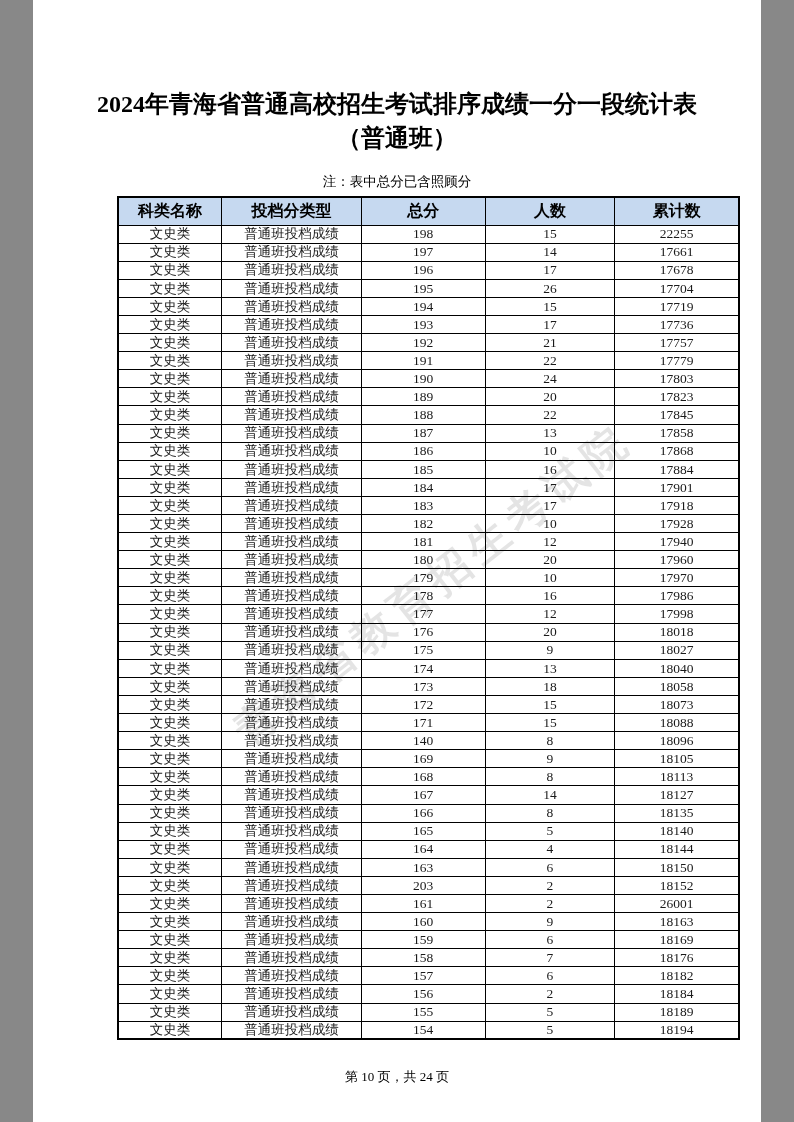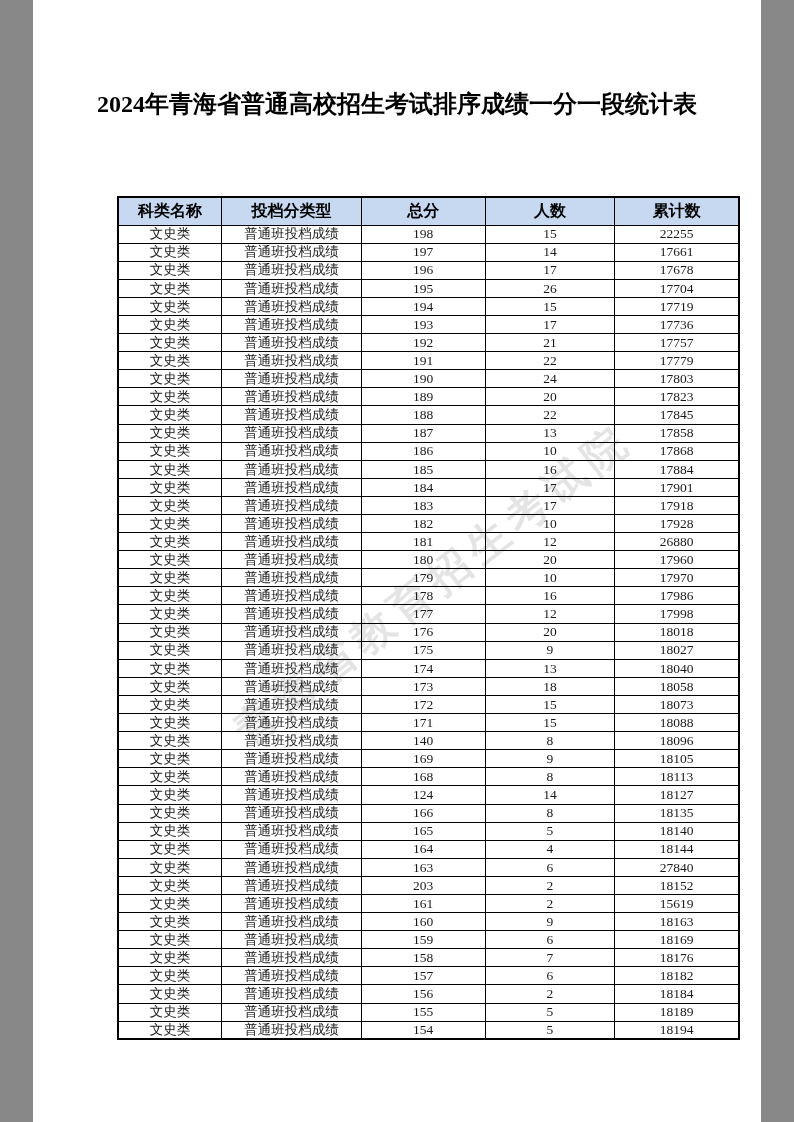--- a/index.html
+++ b/index.html
@@ -92,22 +92,24 @@
     color: #000;
   }
 </style>
 </head>
 <body>
 
 <div class="page">
 
   <div class="doc-title">
     <div>2024年青海省普通高校招生考试排序成绩一分一段统计表</div>
+    <div>（普通班）</div>
   </div>
 
+  <div class="doc-note">注：表中总分已含照顾分</div>
 
   <div class="watermark">青海省教育招生考试院</div>
 
   <table class="score-table">
     <colgroup>
       <col class="col-category">
       <col class="col-type">
       <col class="col-score">
       <col class="col-count">
       <col class="col-cum">
@@ -239,21 +241,21 @@
           <td>普通班投档成绩</td>
           <td>182</td>
           <td>10</td>
           <td>17928</td>
         </tr>
         <tr>
           <td>文史类</td>
           <td>普通班投档成绩</td>
           <td>181</td>
           <td>12</td>
-          <td>26880</td>
+          <td>17940</td>
         </tr>
         <tr>
           <td>文史类</td>
           <td>普通班投档成绩</td>
           <td>180</td>
           <td>20</td>
           <td>17960</td>
         </tr>
         <tr>
           <td>文史类</td>
@@ -335,21 +337,21 @@
         <tr>
           <td>文史类</td>
           <td>普通班投档成绩</td>
           <td>168</td>
           <td>8</td>
           <td>18113</td>
         </tr>
         <tr>
           <td>文史类</td>
           <td>普通班投档成绩</td>
-          <td>124</td>
+          <td>167</td>
           <td>14</td>
           <td>18127</td>
         </tr>
         <tr>
           <td>文史类</td>
           <td>普通班投档成绩</td>
           <td>166</td>
           <td>8</td>
           <td>18135</td>
         </tr>
@@ -365,35 +367,35 @@
           <td>普通班投档成绩</td>
           <td>164</td>
           <td>4</td>
           <td>18144</td>
         </tr>
         <tr>
           <td>文史类</td>
           <td>普通班投档成绩</td>
           <td>163</td>
           <td>6</td>
-          <td>27840</td>
+          <td>18150</td>
         </tr>
         <tr>
           <td>文史类</td>
           <td>普通班投档成绩</td>
           <td>203</td>
           <td>2</td>
           <td>18152</td>
         </tr>
         <tr>
           <td>文史类</td>
           <td>普通班投档成绩</td>
           <td>161</td>
           <td>2</td>
-          <td>15619</td>
+          <td>26001</td>
         </tr>
         <tr>
           <td>文史类</td>
           <td>普通班投档成绩</td>
           <td>160</td>
           <td>9</td>
           <td>18163</td>
         </tr>
         <tr>
           <td>文史类</td>
@@ -433,14 +435,15 @@
         <tr>
           <td>文史类</td>
           <td>普通班投档成绩</td>
           <td>154</td>
           <td>5</td>
           <td>18194</td>
         </tr>
       </tbody>
   </table>
 
+  <div class="page-footer">第 10 页，共 24 页</div>
 
 </div>
 
 </body></html>

